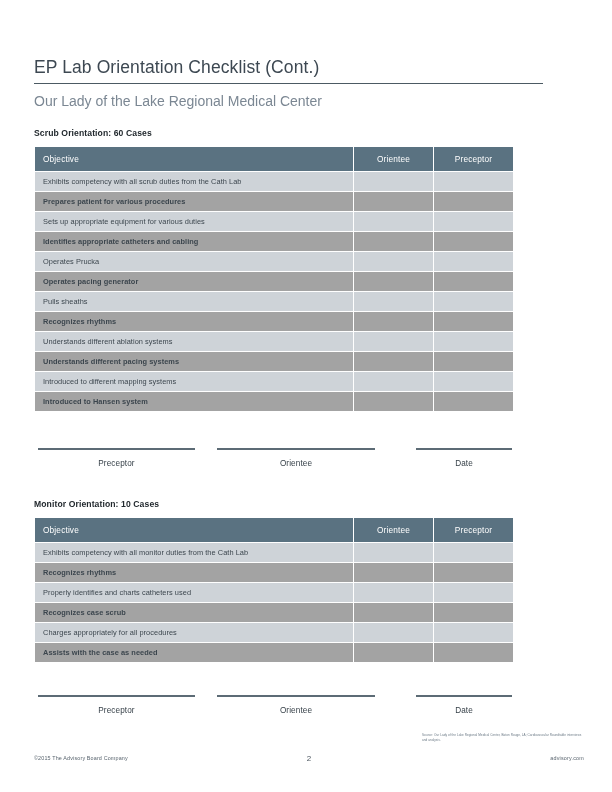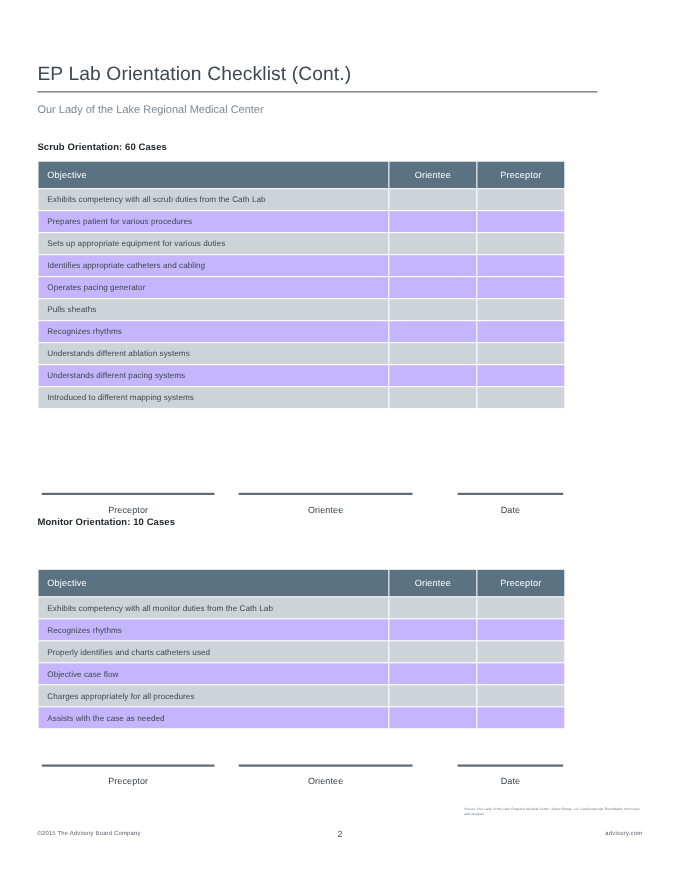--- a/index.html
+++ b/index.html
@@ -42,21 +42,21 @@
     padding: 0 0 5px 0;
     white-space: nowrap;
   }
   .title-rule {
     height: 1px;
     background: #4c5a63;
     width: 509px;
     margin: 0;
   }
   .doc-subtitle {
-    font-size: 10px;
+    font-size: 14px;
     font-weight: normal;
     color: #7b8793;
     margin: 0;
     padding: 9px 0 0 0;
     line-height: 16px;
     white-space: nowrap;
   }
 
   
   .section-heading {
@@ -106,21 +106,22 @@
     letter-spacing: 0.05px;
     margin-top: 28px;
   }
   .checklist-table tbody td.col-mark {
     padding-left: 0;
   }
   .checklist-table tbody tr.row-odd td {
     background: #ced3d8;
   }
   .checklist-table tbody tr.row-even td {
-    background: #c4b5fd;
+    background: #a3a3a3;
+    font-weight: bold;
   }
   col.c-objective { width: 318px; }
   col.c-orientee  { width: 79px; }
   col.c-preceptor { width: 79px; }
 
   
   .sign-row {
     position: absolute;
     left: 34px;
     width: 478px;
@@ -233,20 +234,25 @@
       <tr class="row-odd">
         <td>Sets up appropriate equipment for various duties</td>
         <td class="col-mark"></td>
         <td class="col-mark"></td>
       </tr>
       <tr class="row-even">
         <td>Identifies appropriate catheters and cabling</td>
         <td class="col-mark"></td>
         <td class="col-mark"></td>
       </tr>
+      <tr class="row-odd">
+        <td>Operates Prucka</td>
+        <td class="col-mark"></td>
+        <td class="col-mark"></td>
+      </tr>
       <tr class="row-even">
         <td>Operates pacing generator</td>
         <td class="col-mark"></td>
         <td class="col-mark"></td>
       </tr>
       <tr class="row-odd">
         <td>Pulls sheaths</td>
         <td class="col-mark"></td>
         <td class="col-mark"></td>
       </tr>
@@ -260,20 +266,25 @@
         <td class="col-mark"></td>
         <td class="col-mark"></td>
       </tr>
       <tr class="row-even">
         <td>Understands different pacing systems</td>
         <td class="col-mark"></td>
         <td class="col-mark"></td>
       </tr>
       <tr class="row-odd">
         <td>Introduced to different mapping systems</td>
+        <td class="col-mark"></td>
+        <td class="col-mark"></td>
+      </tr>
+      <tr class="row-even">
+        <td>Introduced to Hansen system</td>
         <td class="col-mark"></td>
         <td class="col-mark"></td>
       </tr>
     </tbody>
   </table>
 
   <div class="sign-row" style="top:448px;">
     <div class="sign-slot slot-preceptor">
       <div class="sign-line"></div>
       <div class="sign-label">Preceptor</div>
@@ -281,21 +292,21 @@
     <div class="sign-slot slot-orientee">
       <div class="sign-line"></div>
       <div class="sign-label">Orientee</div>
     </div>
     <div class="sign-slot slot-date">
       <div class="sign-line"></div>
       <div class="sign-label">Date</div>
     </div>
   </div>
 
-  <div class="section-heading" style="top:469px;">Monitor Orientation: 10 Cases</div>
+  <div class="section-heading" style="top:499px;">Monitor Orientation: 10 Cases</div>
 
   <table class="checklist-table" style="top:517px;">
     <colgroup>
       <col class="c-objective">
         <col class="c-orientee">
         <col class="c-preceptor">
     </colgroup>
     <thead>
       <tr>
         <th>Objective</th>
@@ -313,21 +324,21 @@
         <td>Recognizes rhythms</td>
         <td class="col-mark"></td>
         <td class="col-mark"></td>
       </tr>
       <tr class="row-odd">
         <td>Properly identifies and charts catheters used</td>
         <td class="col-mark"></td>
         <td class="col-mark"></td>
       </tr>
       <tr class="row-even">
-        <td>Objective case flow</td>
+        <td>Recognizes case scrub</td>
         <td class="col-mark"></td>
         <td class="col-mark"></td>
       </tr>
       <tr class="row-odd">
         <td>Charges appropriately for all procedures</td>
         <td class="col-mark"></td>
         <td class="col-mark"></td>
       </tr>
       <tr class="row-even">
         <td>Assists with the case as needed</td>

